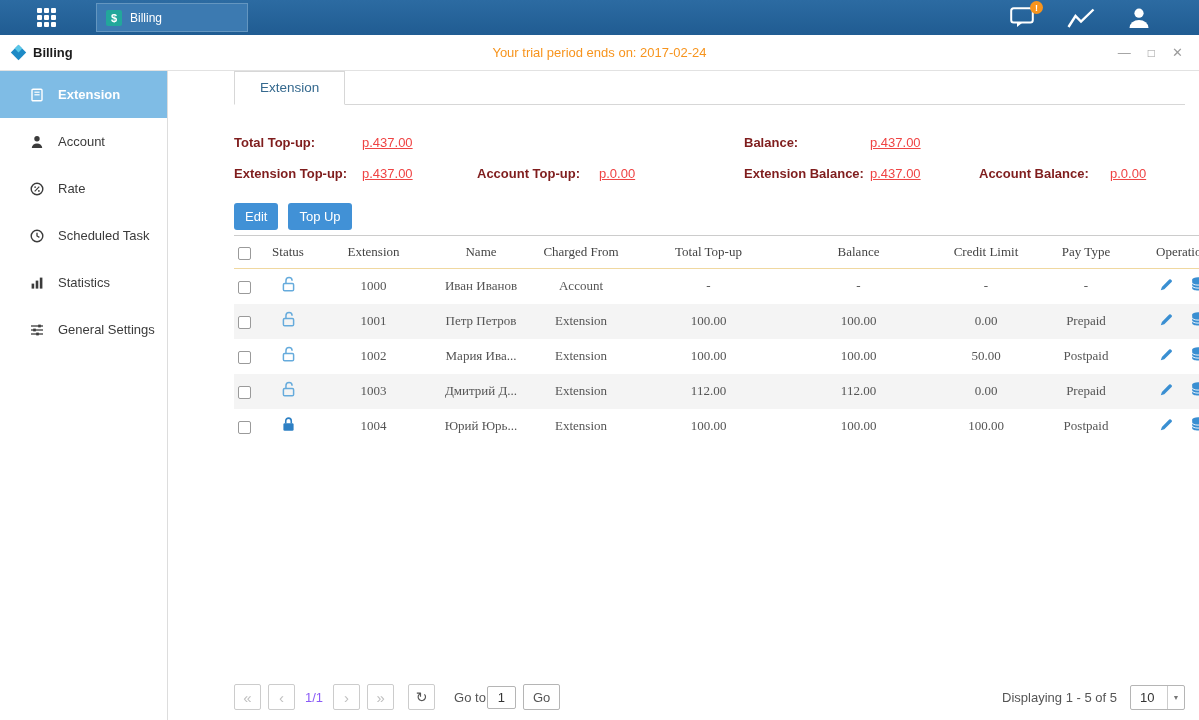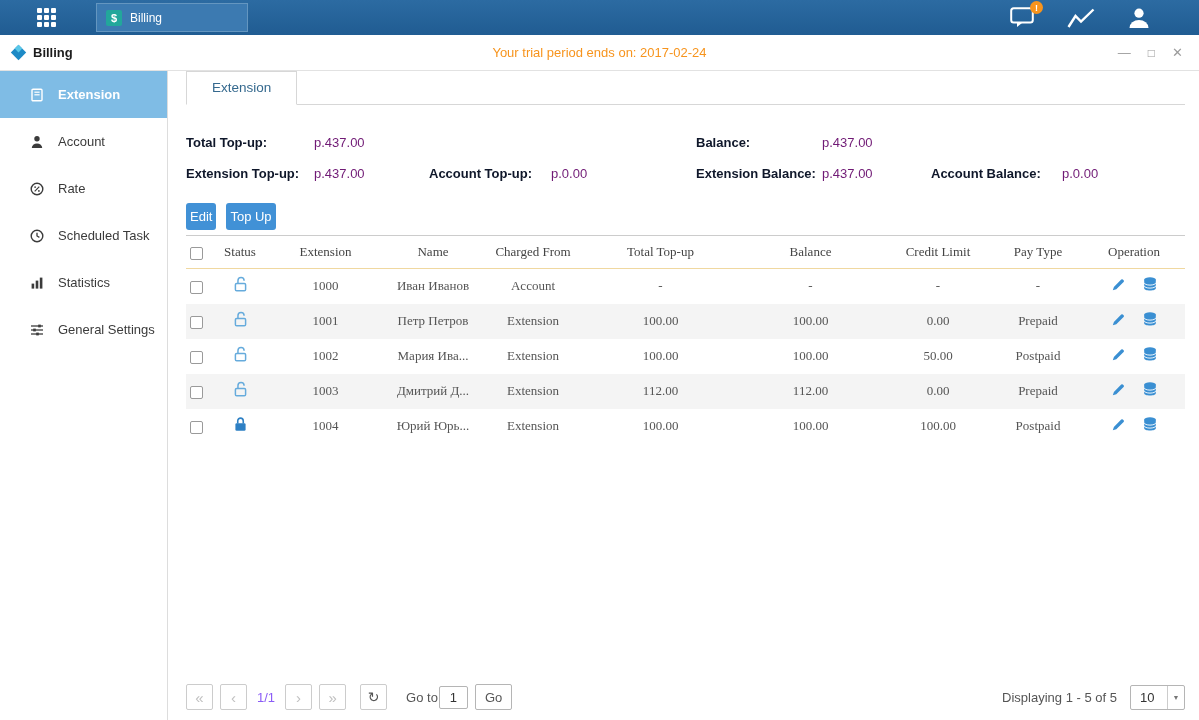--- a/index.html
+++ b/index.html
@@ -21,46 +21,46 @@
   
   .titlebar { height:36px; flex:0 0 36px; background:#fff; border-bottom:1px solid #e2e2e2; display:flex; align-items:center; position:relative; }
   .logo { margin-left:10px; display:flex; align-items:center; }
   .app-title { margin-left:6px; font-size:13px; font-weight:bold; color:#1c1c1c; }
   .trial { position:absolute; left:50%; transform:translateX(-50%); color:#f7941d; font-size:13px; white-space:nowrap; }
   .win-controls { margin-left:auto; margin-right:16px; display:flex; align-items:center; gap:17px; color:#9b9b9b; }
   .wc { cursor:pointer; font-size:13px; line-height:1; }
   .wc.max { font-size:12px; }
 
   
-  .content { flex:1; display:flex; min-height:0; }
+  .content { flex:1; display:flex; min-height:0;gap:48px; }
   .sidebar { width:168px; flex:0 0 168px; border-right:1px solid #ddd; background:#fff; }
   .side-item { height:47px; display:flex; align-items:center; gap:13px; padding-left:29px; font-size:13px; color:#3b3b3b; cursor:pointer; }
   .side-item.active { background:#7fbce5; color:#fff; font-weight:bold; }
   .side-ico { display:flex; align-items:center; }
 
   .main { flex:1; display:flex; flex-direction:column; padding:0 14px 0 18px; min-width:0; }
 
   
   .tabbar { display:flex; border-bottom:1px solid #d7d7d7; height:34px; flex:0 0 34px; }
   .tab { height:34px; margin-bottom:-1px; border:1px solid #d7d7d7; border-bottom:1px solid #fff; background:#fff; padding:0 25px; line-height:32px; font-size:13.5px; color:#35698e; cursor:pointer; }
 
   
   .summary { margin-top:22px; }
   .sum-row { display:grid; grid-template-columns:243px 267px 235px 286px; height:31px; align-items:center; }
   .sum-pair { display:flex; align-items:center; }
-  .sum-label { font-weight:bold; font-size:13px; color:#0f172a; }
-  .sum-value { font-size:13px; color:#701a75; }
+  .sum-label { font-weight:bold; font-size:13px; color:#7f1d1d; }
+  .sum-value { font-size:13px; color:#ef4444;text-decoration:underline; }
   .c1 .sum-label { width:128px; }
   .c2 .sum-label { width:122px; }
   .c3 .sum-label { width:126px; }
   .c4 .sum-label { width:131px; }
 
   
   .actions { margin-top:14px; display:flex; gap:10px; }
-  .btn { background:#4191d6; color:#fff; border:none; border-radius:3px; height:27px; padding:0 4px; font-size:13px; font-family:inherit; cursor:pointer; }
+  .btn { background:#4191d6; color:#fff; border:none; border-radius:3px; height:27px; padding:0 11px; font-size:13px; font-family:inherit; cursor:pointer; }
 
   
   table { margin-top:5px; width:100%; border-collapse:collapse; table-layout:fixed;font-family:Liberation Serif, serif; }
   thead th { height:33px; font-weight:normal; font-size:13px; color:#444; text-align:center; border-top:1px solid #ccc; border-bottom:1px solid #f0d8a0; }
   tbody td { height:35px; font-size:13px; color:#555; text-align:center; overflow:hidden; white-space:nowrap; }
   tbody tr:nth-child(even) { background:#f4f4f4; }
   th.col-check, td.col-check { text-align:left; padding-left:4px; }
   .checkbox { display:inline-block; width:13px; height:13px; border:1px solid #9a9a9a; border-radius:2px; background:#fff; vertical-align:middle; cursor:pointer; }
   .status-icon { display:inline-block; width:17px; height:17px; cursor:pointer; }
   .status-icon .lock-open, .status-icon .lock-closed { display:none; }

